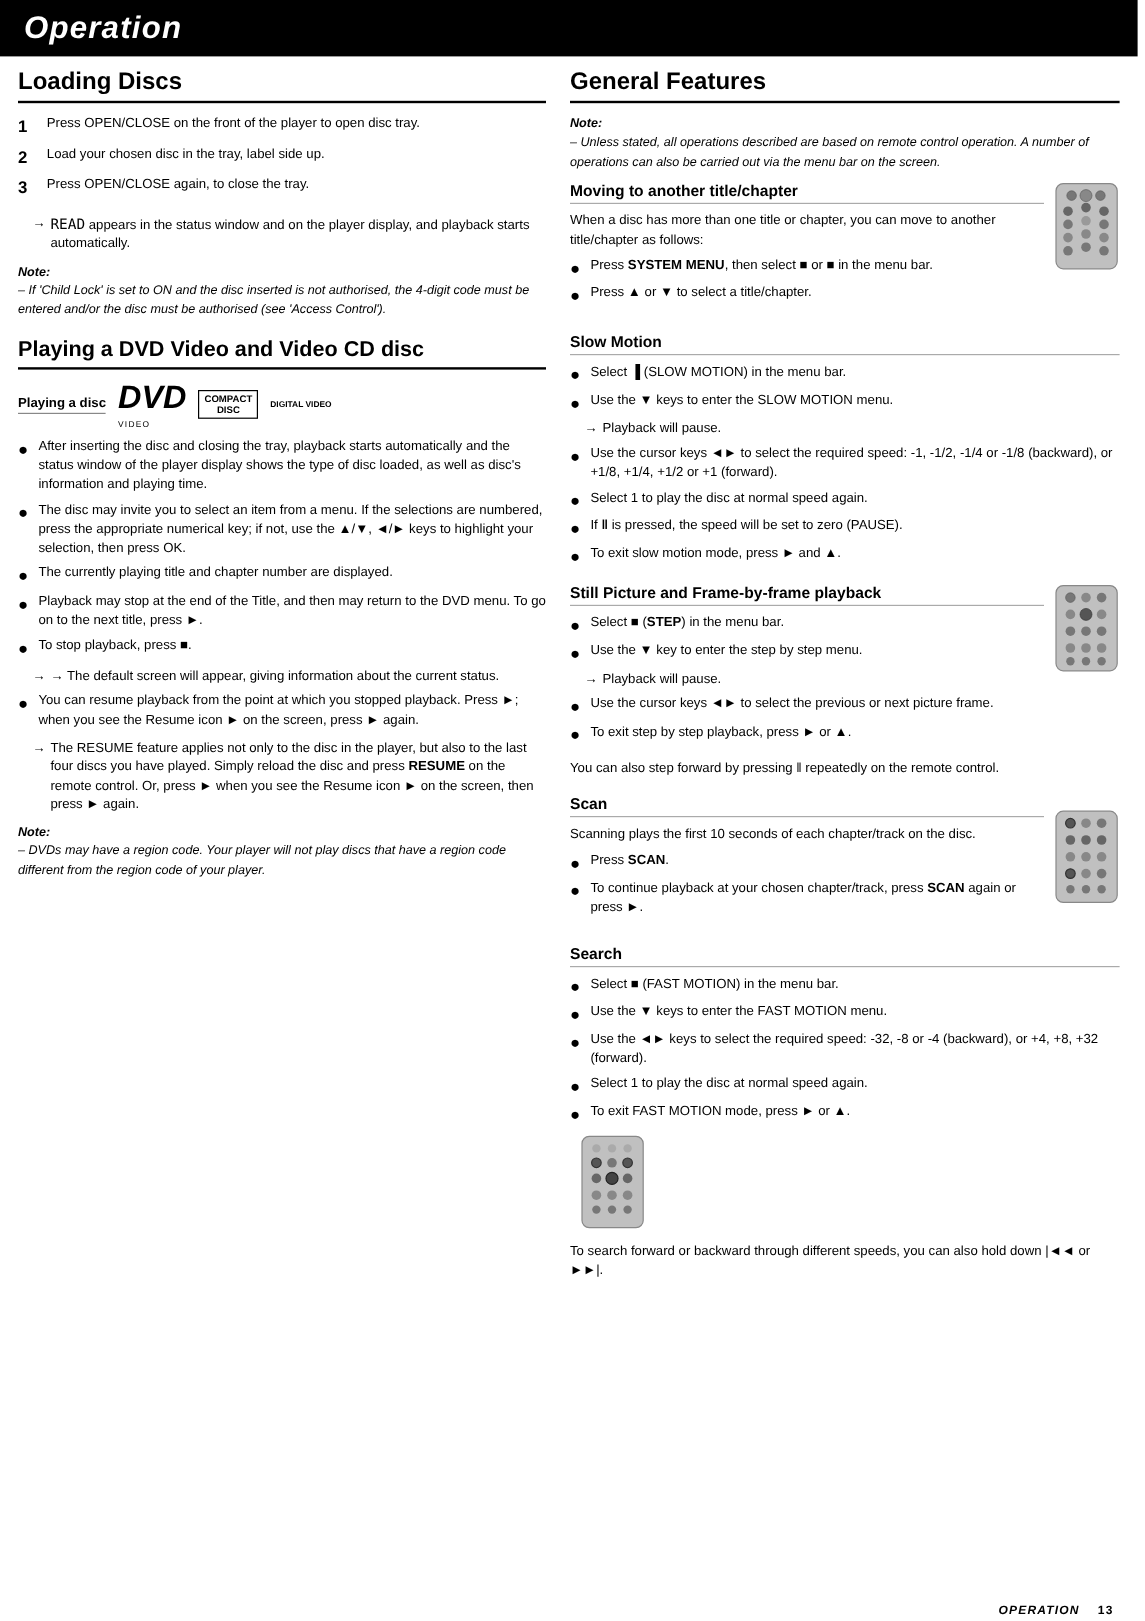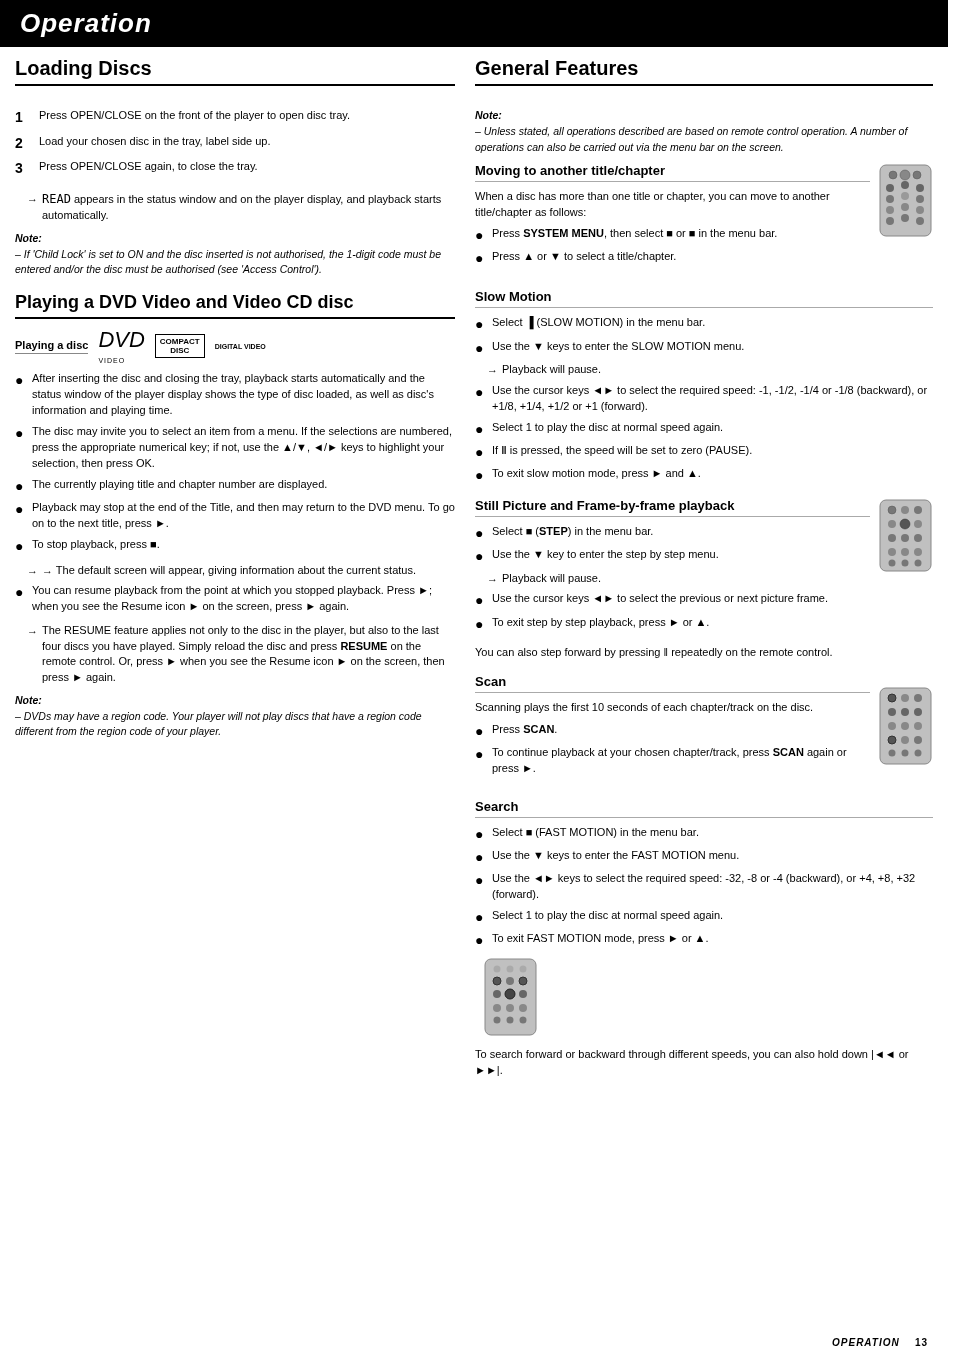--- a/index.html
+++ b/index.html
@@ -39,21 +39,21 @@
     }
     
     .right-col {
       flex: 1;
     }
     .section-title-large {
       font-size: 20px;
       font-weight: bold;
       border-bottom: 2px solid #000;
       padding-bottom: 4px;
-      margin-bottom: 22px;
+      margin-bottom: 10px;
     }
     
     .numbered-list {
       list-style: none;
       padding: 0;
       margin-bottom: 12px;
     }
     .numbered-list li {
       display: flex;
       margin-bottom: 6px;
@@ -194,32 +194,32 @@
           </li>
         </ul>
 
         <div class="arrow-item">
           <span class="arrow">→</span>
           <span><span class="mono">READ</span> appears in the status window and on the player display, and playback starts automatically.</span>
         </div>
 
         <div class="note-block">
           <span class="note-label">Note:</span><br>
-          <span>– If 'Child Lock' is set to ON and the disc inserted is not authorised, the 1-digit code must be entered and/or the disc must be authorised (see 'Access Control').</span>
+          <span>– If 'Child Lock' is set to ON and the disc inserted is not authorised, the 4-digit code must be entered and/or the disc must be authorised (see 'Access Control').</span>
         </div>
       </div>
 
       <div class="right-subsection">
         <div class="dvd-section-title">Playing a DVD Video and Video CD disc</div>
 
         <div class="dvd-logos">
           <div class="sub-section" style="border-bottom:1px solid #888; margin-bottom:0; padding-bottom:2px; font-size:11px;text-align:center;">Playing a disc</div>
           <div class="dvd-logo-box">
             <div>
-              <span style="font-size:22px;font-weight:400;font-style:italic;">DVD</span><br>
+              <span style="font-size:27px;font-weight:700;font-style:italic;">DVD</span><br>
               <span style="font-size:7px;letter-spacing:1px;">VIDEO</span>
             </div>
           </div>
           <div class="dvd-logo-box">
             <div style="border:1.5px solid #000;padding:2px 4px;font-size:8px;font-weight:bold;text-align:center;">
               COMPACT<br>DISC
             </div>
           </div>
           <div style="font-size:7px;font-weight:bold;text-align:center;">
             DIGITAL VIDEO

